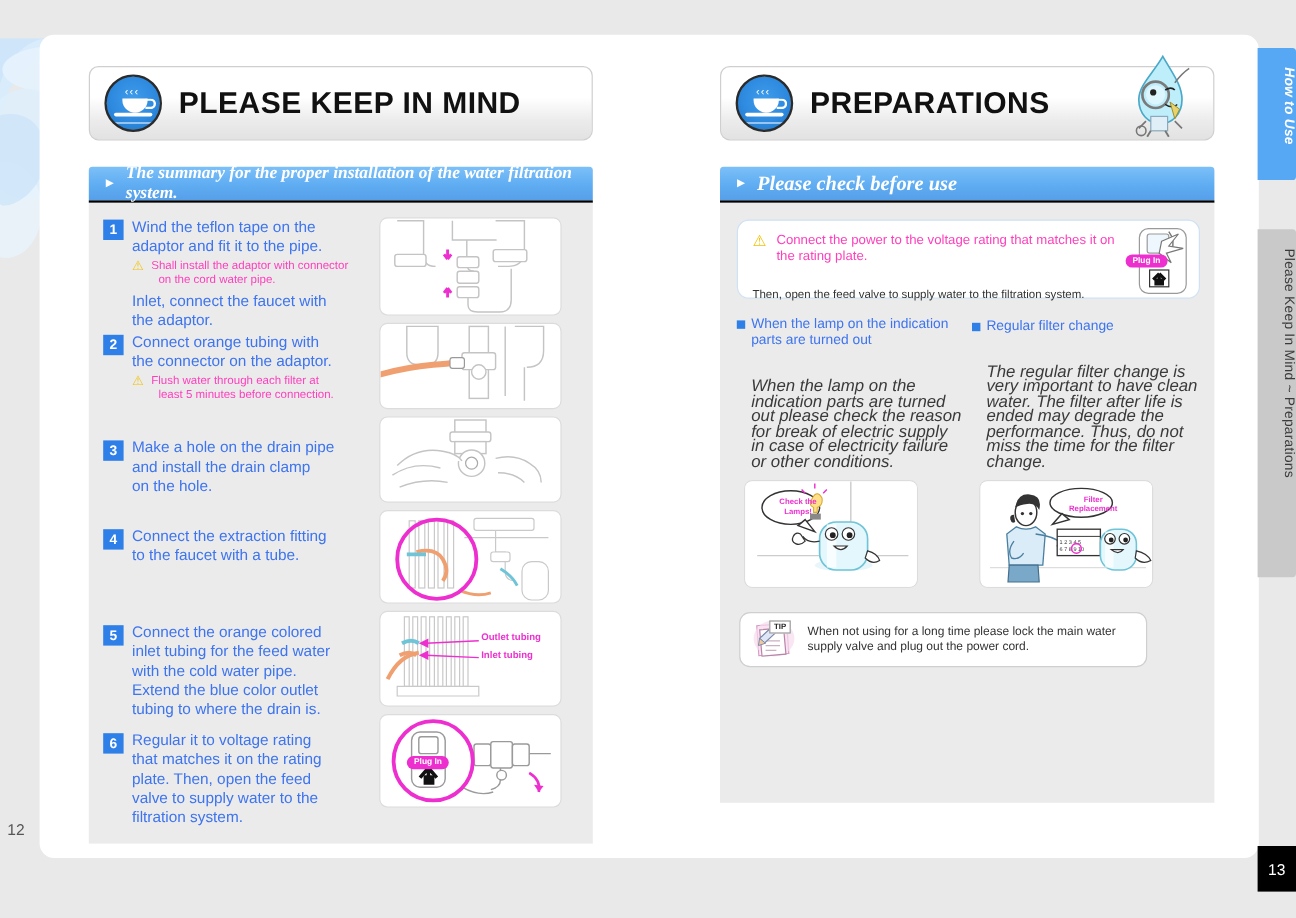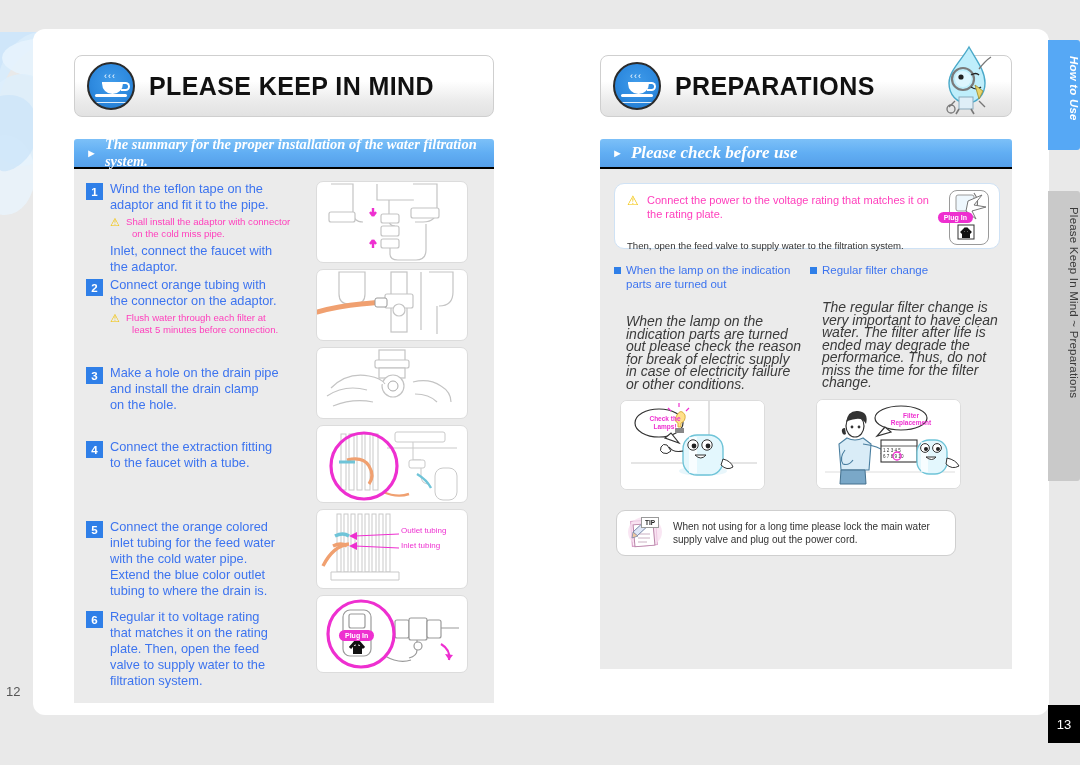--- a/index.html
+++ b/index.html
@@ -170,21 +170,21 @@
   .illus {
     background: #fff;
     border: 1px solid #dcdcdc;
     border-radius: 7px;
     height: 78px;
     margin-bottom: 6px;
     position: relative;
     overflow: hidden;
   }
   .pink-label {
-    position:absolute; color:#ee2fd0; font-size:8px; font-weight:normal; white-space:nowrap;
+    position:absolute; color:#ee2fd0; font-size:8px; font-weight:bold; white-space:nowrap;
   }
   .plug-pill {
     position:absolute; background:#ee2fd0; color:#fff; font-size:7px; font-weight:bold;
     padding: 2px 6px; border-radius: 8px; white-space:nowrap;
   }
 
   
   .right-body {
     width: 412px;
     background: #ebebeb;
@@ -201,21 +201,21 @@
   }
   .warnbox .wrow { display: flex; }
   .warnbox .wico { flex: 0 0 14px; color: #f2c200; font-size: 13px; margin-right: 6px; line-height: 14px;}
   .warnbox .wmain { color: #ff3ebc; font-size: 11px; line-height: 13.5px; width: 300px; }
   .warnbox .wsub { color: #333; font-size: 9.6px; margin-top: 19px; width: 320px; }
   .plug-illus {
     position: absolute; right: 10px; top: 6px; width: 40px; height: 55px;
     border: 1.4px solid #9a9a9a; border-radius: 8px; background:#fff;
   }
 
-  .two-col { display: flex; margin-top: 14px; }
+  .two-col { display: flex; margin-top: 14px; align-items: flex-end; }
   .subcol { width: 190px; }
   .subcol + .subcol { margin-left: 6px; }
   .sq-head { display: flex; align-items: flex-start; }
   .sq {
     flex: 0 0 7px; width:7px; height:7px; background:#2f7fe8; margin-right:5px; margin-top:4px;
   }
   .sq-title { color: #3d74ef; font-size: 11.5px; line-height: 14px; font-weight: normal; }
   .sub-para { color:#3a3a3a; font-size: 14px; line-height: 12.5px; margin-top: 24px; margin-left: 12px; font-style: italic; }
 
   .pic {
@@ -294,21 +294,21 @@
 
         <div class="step">
           <div class="step-num">1</div>
           <div class="step-body">
             <div class="line">Wind the teflon tape on the</div>
             <div class="line">adaptor and fit it to the pipe.</div>
             <div class="warn">
               <div class="wicon">⚠</div>
               <div>
                 <div class="wtxt">Shall install the adaptor with connector</div>
-                <div class="wtxt" style="padding-left:6px">on the cold miss pipe.</div>
+                <div class="wtxt" style="padding-left:6px">on the cord water pipe.</div>
               </div>
             </div>
             <div class="line">Inlet, connect the faucet with</div>
             <div class="line">the adaptor.</div>
           </div>
         </div>
 
         <div class="step">
           <div class="step-num">2</div>
           <div class="step-body">

